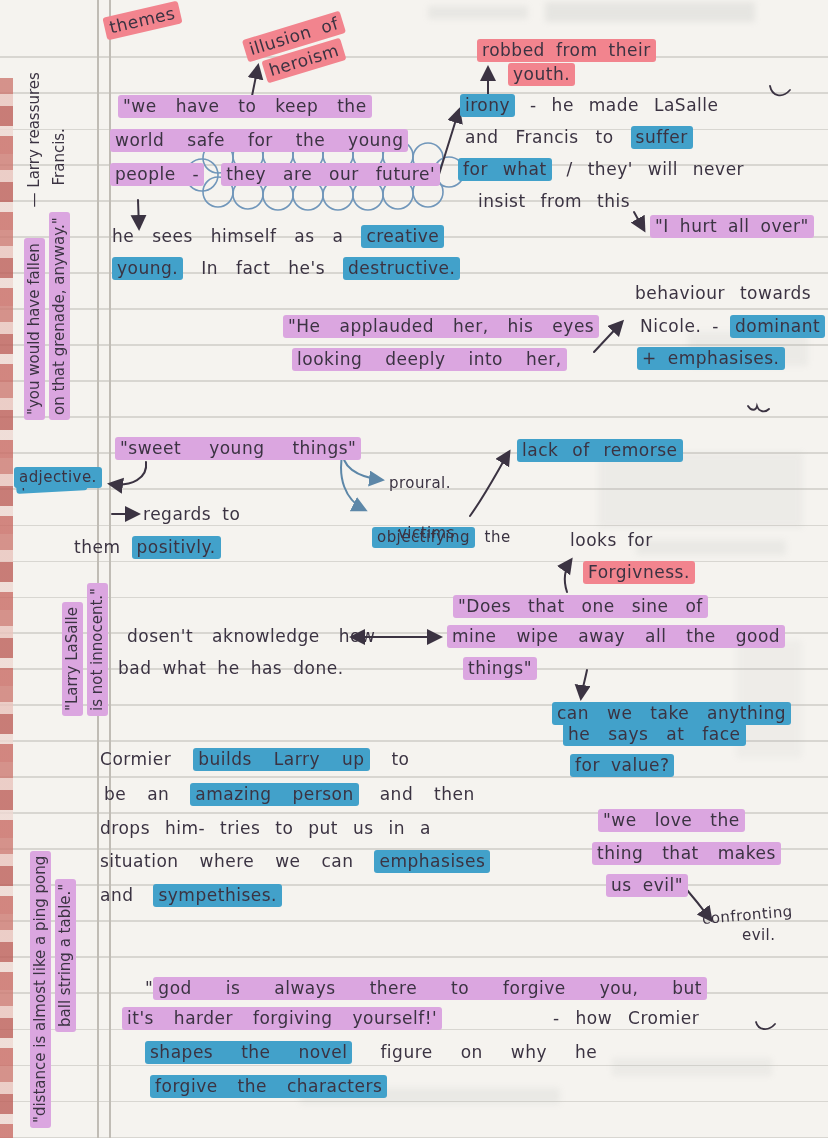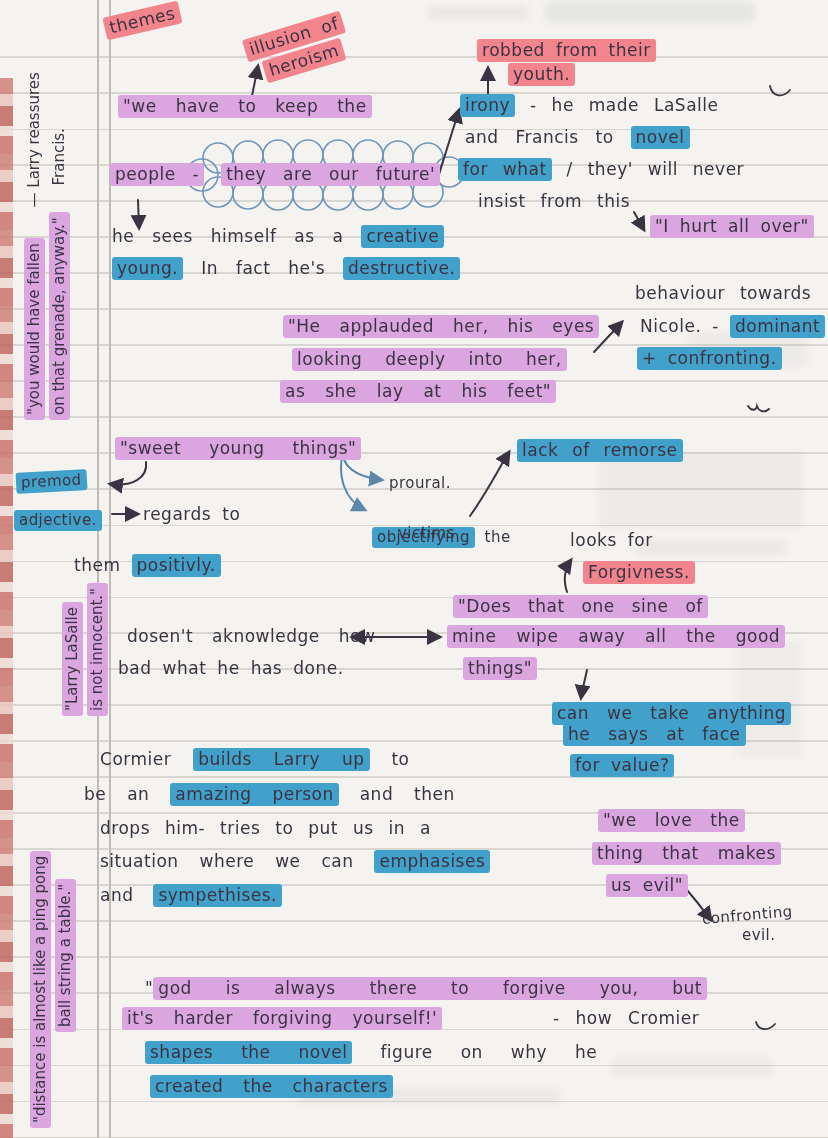--- a/index.html
+++ b/index.html
@@ -116,32 +116,35 @@
   <div class="t" style="left:477px;top:40px">
     <span class="hk">robbed from their</span>
   </div>
   <div class="t" style="left:508px;top:64px">
     <span class="hk">youth.</span>
   </div>
 
   <div class="t" style="left:118px;top:96px;word-spacing:13px">
     <span class="hp">"we have to keep the</span>
   </div>
+  <div class="t" style="left:110px;top:130px;word-spacing:17px">
+    <span class="hp">world safe for the young</span>
+  </div>
   <div class="t" style="left:110px;top:164px;word-spacing:11px">
     <span class="hp">people -</span>
     <span class="hp">they are our future'</span>
   </div>
 
   <div class="t" style="left:460px;top:95px;word-spacing:9px">
     <span class="hb">irony</span>
     <span>- he made LaSalle</span>
   </div>
   <div class="t" style="left:465px;top:127px;word-spacing:11px">
     <span>and Francis to</span>
-    <span class="hb">novel</span>
+    <span class="hb">suffer</span>
   </div>
   <div class="t" style="left:458px;top:159px;word-spacing:9px">
     <span class="hb">for what</span>
     <span>/ they' will never</span>
   </div>
   <div class="t" style="left:478px;top:191px;word-spacing:9px">
     <span>insist from this</span>
   </div>
 
   <div class="t" style="left:112px;top:226px;word-spacing:12px">
@@ -158,46 +161,43 @@
     <span class="hp">"I hurt all over"</span>
   </div>
   <div class="t" style="left:635px;top:283px;word-spacing:9px">
     <span>behaviour towards</span>
   </div>
   <div class="t" style="left:640px;top:316px">
     <span>Nicole. -</span>
     <span class="hb">dominant</span>
   </div>
   <div class="t" style="left:637px;top:348px">
-    <span class="hb">+ confronting.</span>
+    <span class="hb">+ emphasises.</span>
   </div>
 
   <div class="t" style="left:283px;top:316px;word-spacing:13px">
     <span class="hp">"He applauded her, his eyes</span>
   </div>
   <div class="t" style="left:292px;top:349px;word-spacing:17px">
     <span class="hp">looking deeply into her,</span>
   </div>
-  <div class="t" style="left:280px;top:381px;word-spacing:14px">
-    <span class="hp">as she lay at his feet"</span>
-  </div>
 
   <div class="t" style="left:115px;top:438px;word-spacing:22px">
     <span class="hp">"sweet young things"</span>
   </div>
   <div class="t sm" style="left:16px;top:472px;transform:rotate(-3deg)">
     <span class="hb">premod</span>
   </div>
-  <div class="t sm" style="left:14px;top:511px">
+  <div class="t sm" style="left:14px;top:468px">
     <span class="hb">adjective.</span>
   </div>
   <div class="t" style="left:143px;top:504px">
     <span>regards to</span>
   </div>
-  <div class="t" style="left:74px;top:555px">
+  <div class="t" style="left:74px;top:537px">
     <span>them</span>
     <span class="hb">positivly.</span>
   </div>
   <div class="t sm" style="left:389px;top:474px">
     <span>proural.</span>
   </div>
   <div class="t sm" style="left:372px;top:528px">
     <span class="hb">objectifying</span>
     <span>the</span>
   </div>
@@ -239,21 +239,21 @@
   </div>
   <div class="t" style="left:570px;top:755px">
     <span class="hb">for value?</span>
   </div>
 
   <div class="t" style="left:100px;top:749px;word-spacing:16px">
     <span>Cormier</span>
     <span class="hb">builds Larry up</span>
     <span>to</span>
   </div>
-  <div class="t" style="left:84px;top:784px;word-spacing:15px">
+  <div class="t" style="left:104px;top:784px;word-spacing:15px">
     <span>be an</span>
     <span class="hb">amazing person</span>
     <span>and then</span>
   </div>
   <div class="t" style="left:100px;top:818px;word-spacing:9px">
     <span>drops him- tries to put us in a</span>
   </div>
   <div class="t" style="left:100px;top:851px;word-spacing:15px">
     <span>situation where we can</span>
     <span class="hb">emphasises</span>
@@ -286,21 +286,21 @@
     <span class="hp">it's harder forgiving yourself!'</span>
   </div>
   <div class="t" style="left:553px;top:1008px;word-spacing:10px">
     <span>- how Cromier</span>
   </div>
   <div class="t" style="left:145px;top:1042px;word-spacing:22px">
     <span class="hb" style="word-spacing:22px">shapes the novel</span>
     <span>figure on why he</span>
   </div>
   <div class="t" style="left:150px;top:1076px">
-    <span class="hb" style="word-spacing:14px">created the characters</span>
+    <span class="hb" style="word-spacing:14px">forgive the characters</span>
   </div>
 
   <div class="v" style="left:22px;top:420px">
     <div>
       <span class="hp">"you would have fallen</span>
       <span style="padding-left:26px">— Larry reassures</span>
     </div>
     <div>
       <span class="hp">on that grenade, anyway."</span>
       <span style="padding-left:22px">Francis.</span>

